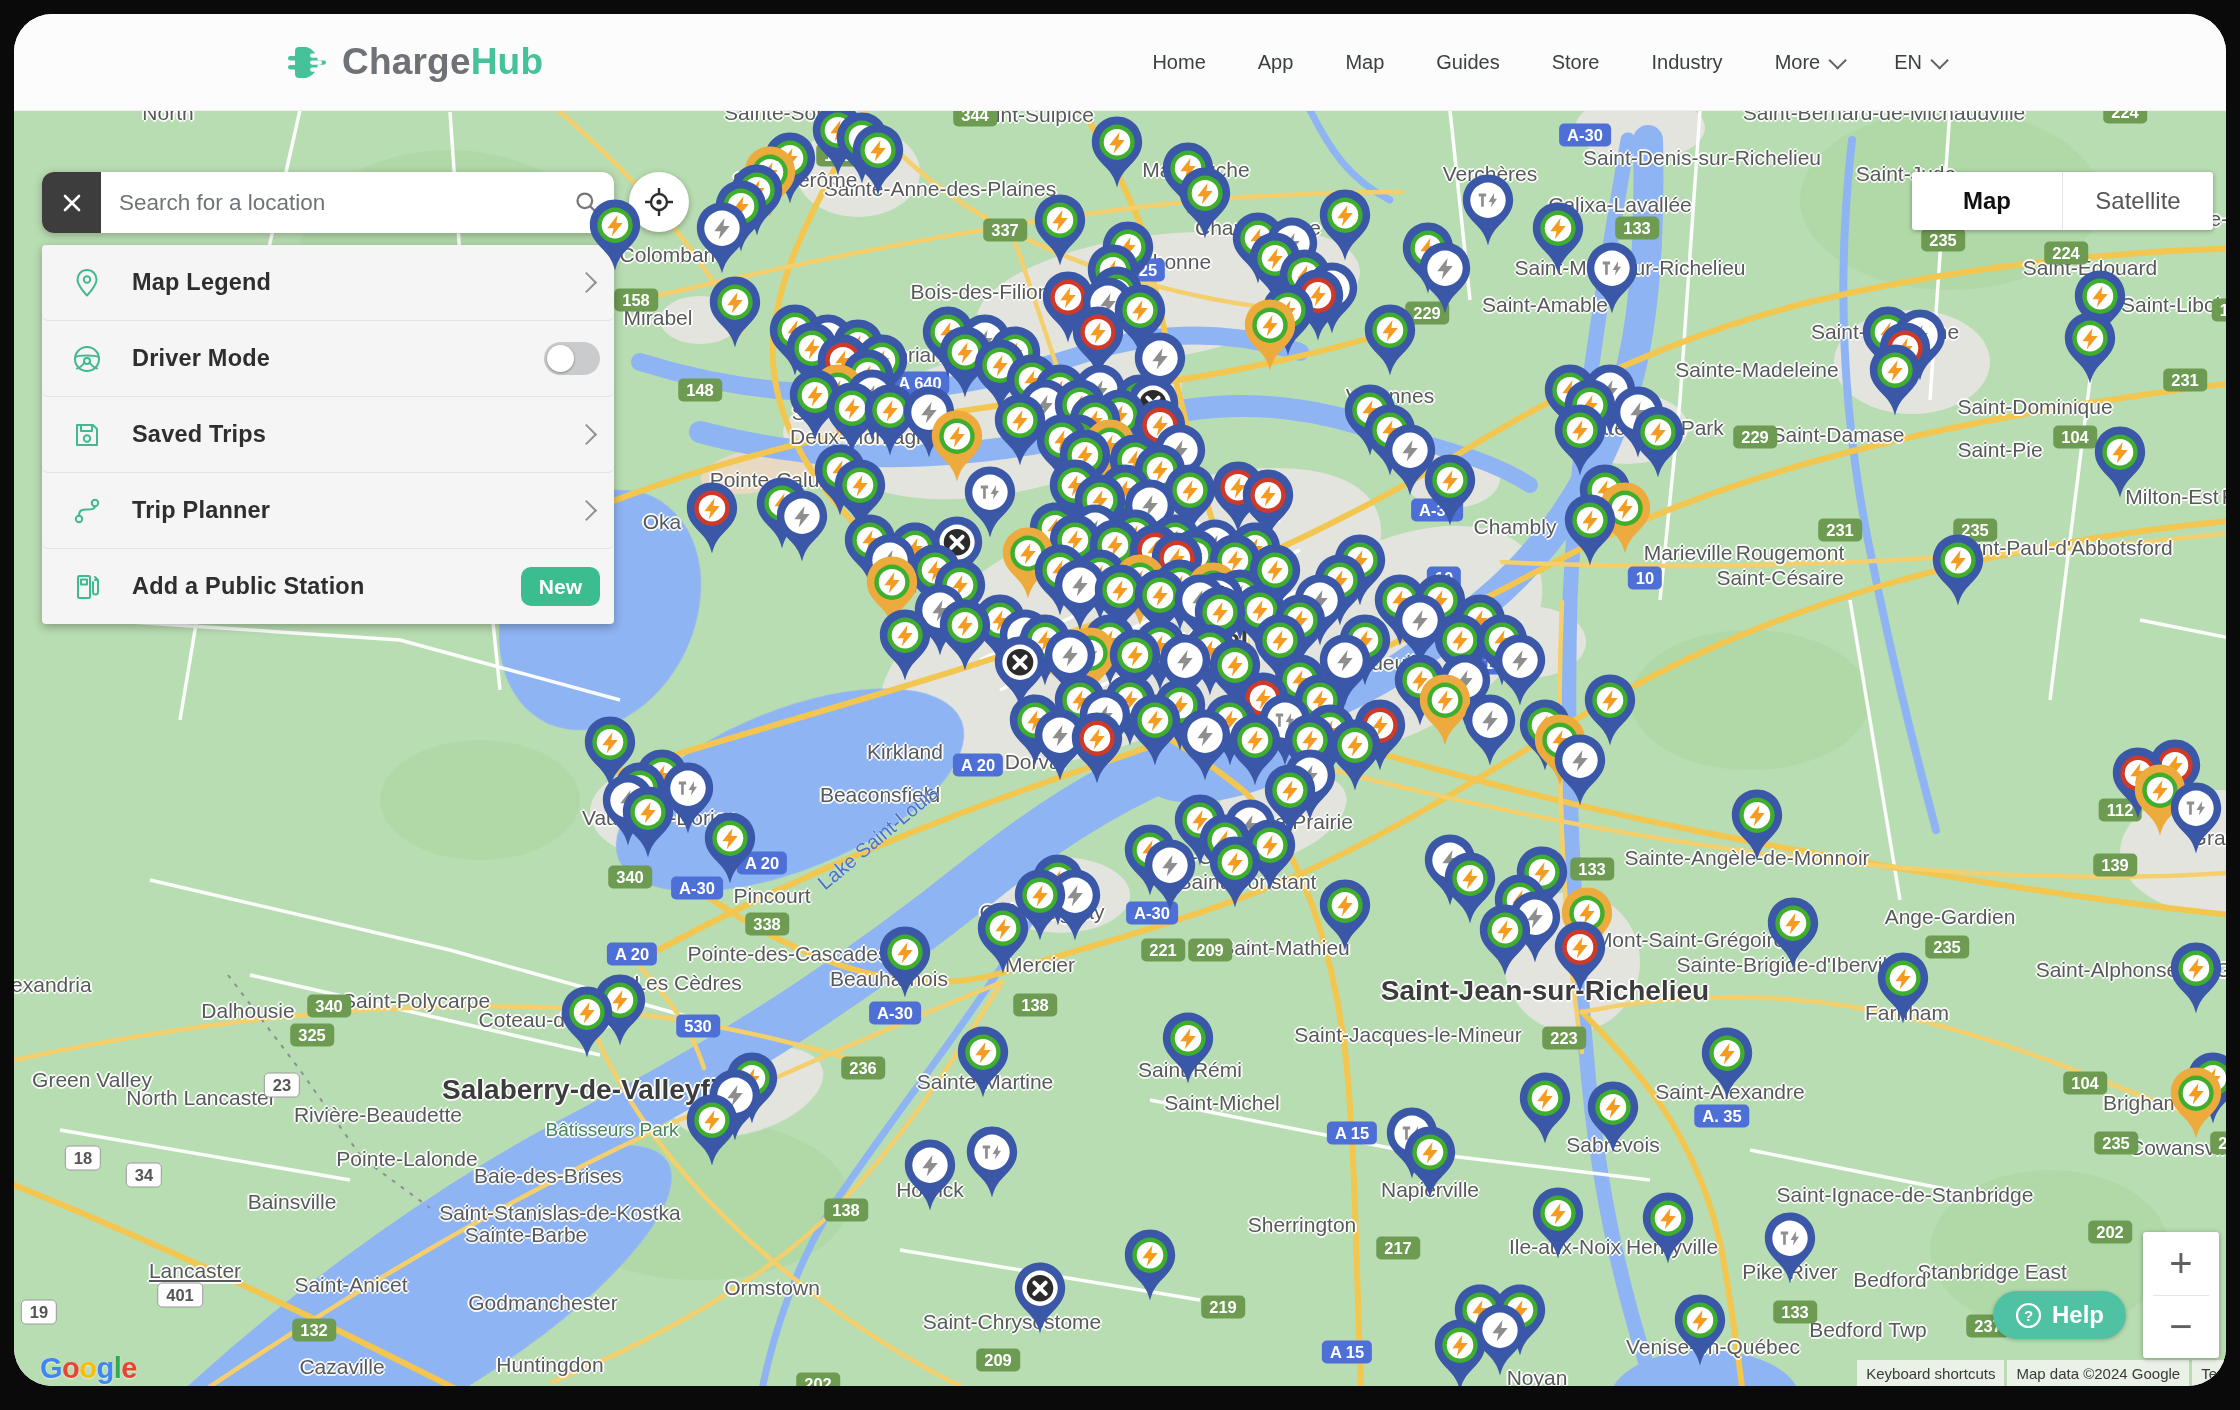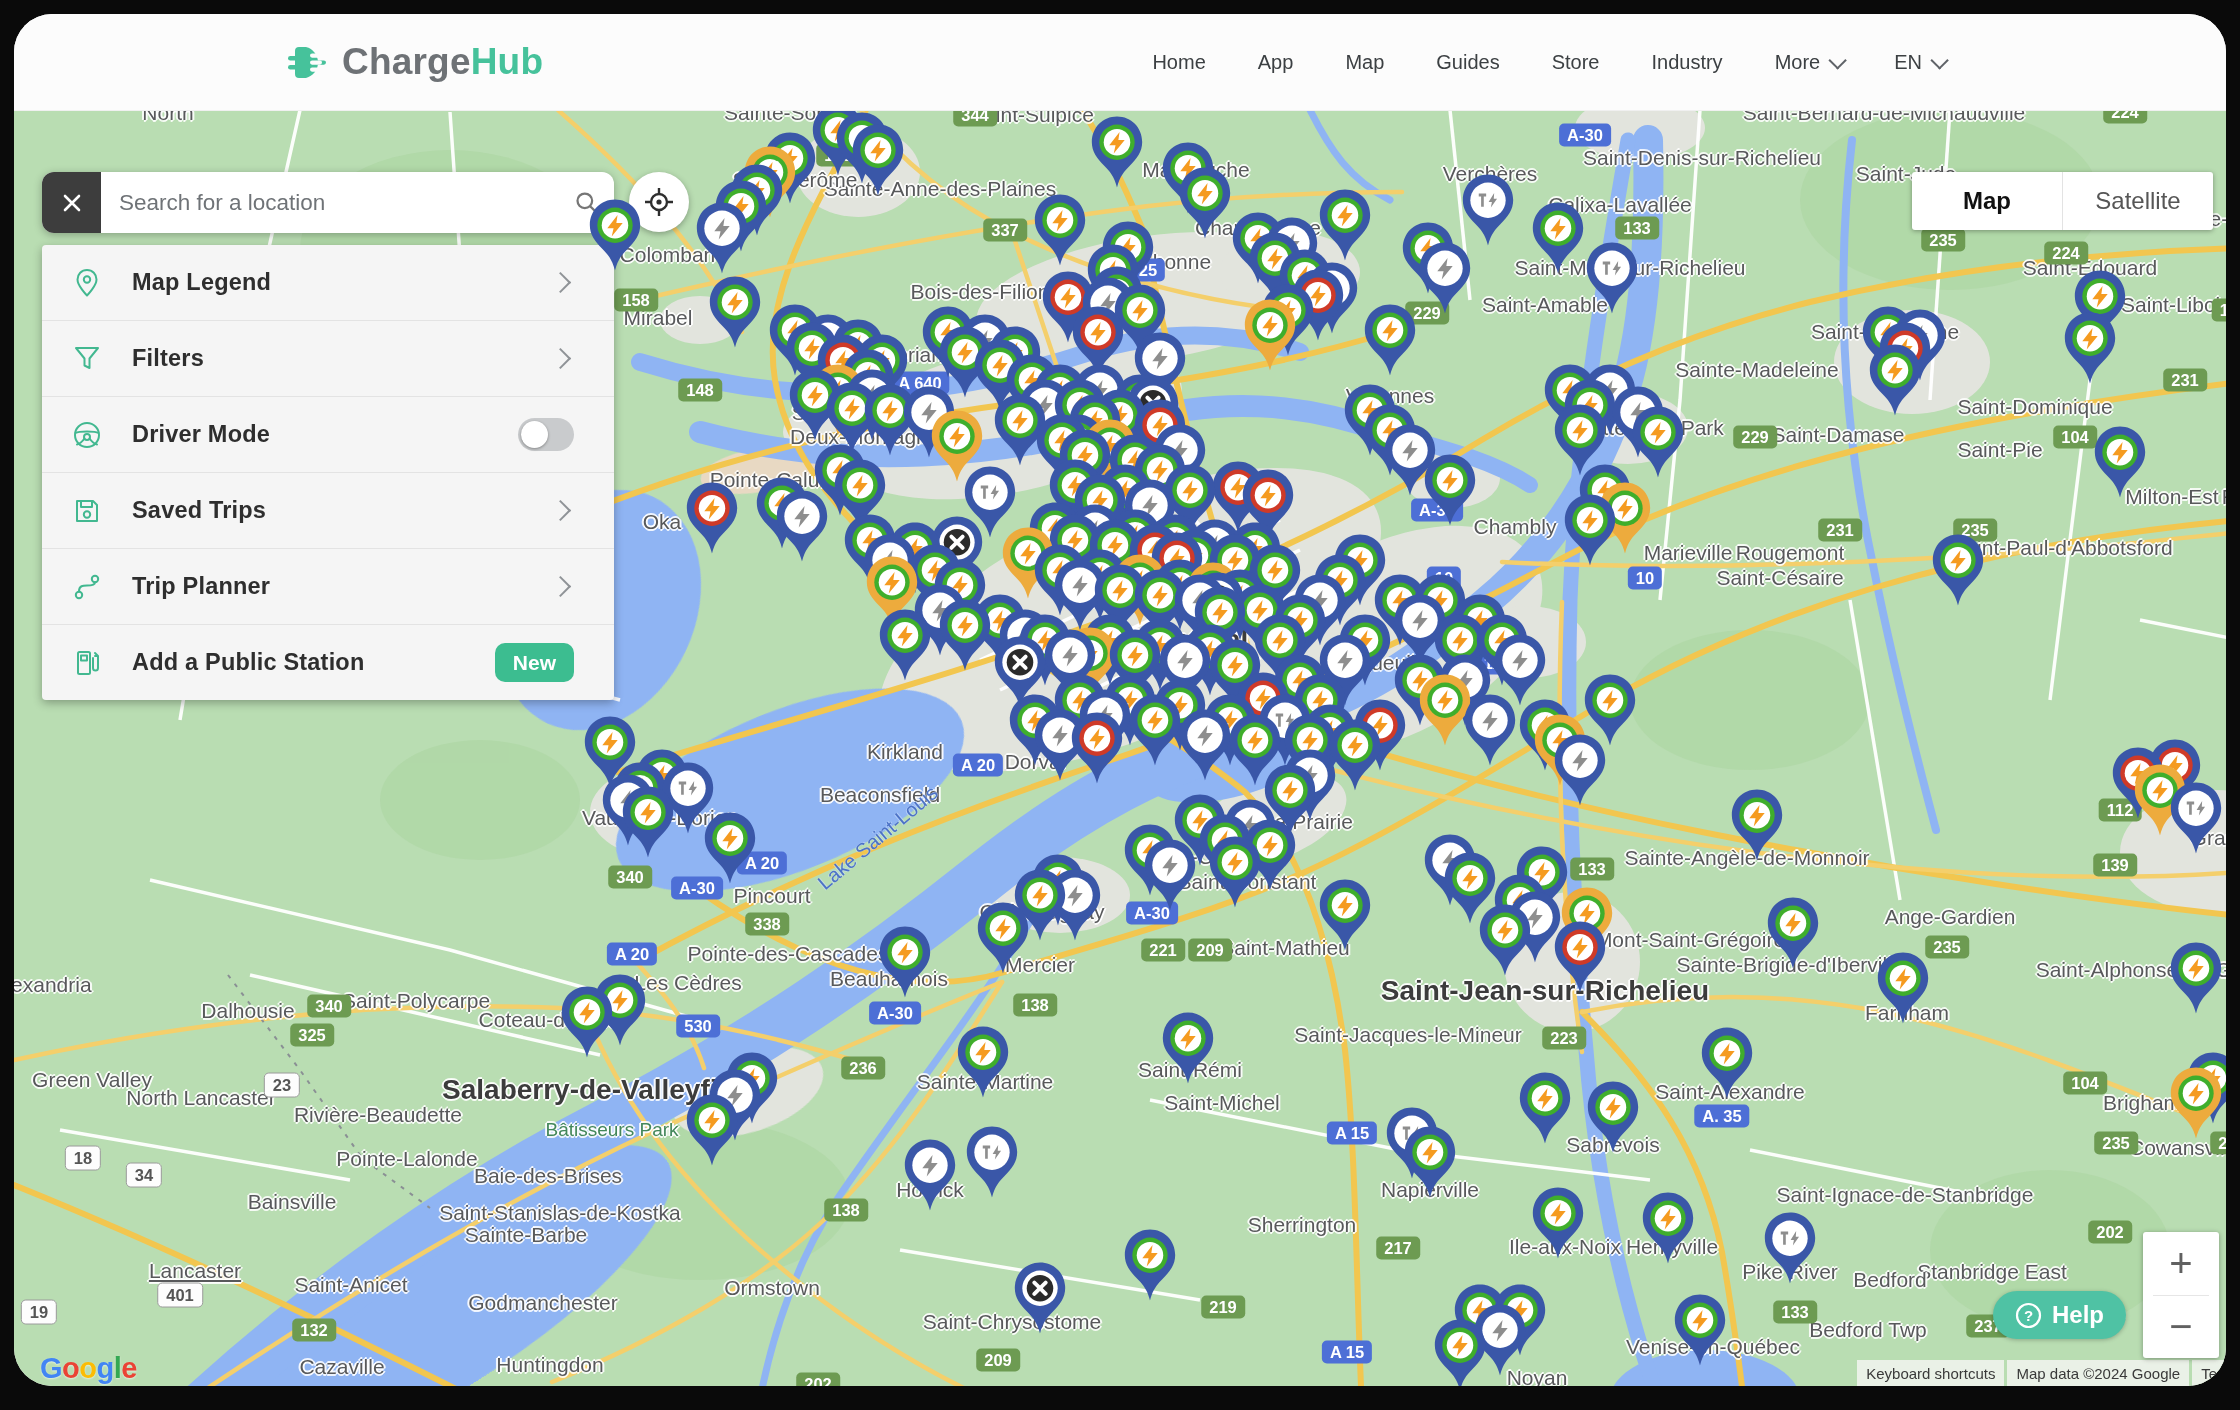--- a/index.html
+++ b/index.html
@@ -37,21 +37,21 @@
     border-radius:12px;box-shadow:0 2px 8px rgba(0,0,0,.28);overflow:hidden;background:#fff;}
   #close-btn{width:59px;background:#3d3d3d;display:flex;align-items:center;justify-content:center;cursor:pointer;flex:none;}
   #search-input{flex:1;border:none;outline:none;font-size:22.5px;padding:0 18px;color:#333;
     font-family:"Liberation Sans",sans-serif;background:#fff;}
   #search-input::placeholder{color:#6f7377;}
   #search-icon{width:56px;display:flex;align-items:center;justify-content:center;flex:none;cursor:pointer;}
   #locate-btn{position:absolute;left:615px;top:62px;width:60px;height:60px;border-radius:50%;background:#fff;
     z-index:55;display:flex;align-items:center;justify-content:center;box-shadow:0 2px 6px rgba(0,0,0,.3);cursor:pointer;}
   #panel{position:absolute;left:28px;top:135px;width:572px;z-index:54;background:#f5f5f5;
     border-radius:4px;box-shadow:0 3px 10px rgba(0,0,0,.3);}
-  .panel-row{height:75px;display:flex;align-items:center;padding:0 40px 0 28px;border-bottom:1px solid #e3e3e3;cursor:pointer;}
+  .panel-row{height:75px;display:flex;align-items:center;padding:0 14px 0 28px;border-bottom:1px solid #e3e3e3;cursor:pointer;border-radius:6px;}
   .panel-row:last-child{border-bottom:none;}
   .panel-row .p-icon{width:34px;height:34px;margin-right:28px;flex:none;}
   .panel-row .p-label{font-size:23.5px;font-weight:bold;color:#2e2e2e;letter-spacing:.2px;}
   .panel-row .p-control{margin-left:auto;}
   .chev-right{width:13px;height:13px;border-top:2.6px solid #8f9397;border-right:2.6px solid #8f9397;
     transform:rotate(45deg);margin-right:6px;}
   .toggle{width:56px;height:33px;border-radius:17px;background:#c9cbcd;position:relative;}
   .toggle .knob{position:absolute;left:3px;top:3px;width:27px;height:27px;border-radius:50%;background:#fff;
     box-shadow:0 1px 3px rgba(0,0,0,.35);}
   .badge{background:#3cbd90;color:#fff;font-size:21px;font-weight:bold;border-radius:10px;padding:8px 18px;}
@@ -2022,29 +2022,20 @@
                 <path d="M17 4 C11.5 4 7.5 8.2 7.5 13.5 C7.5 20 17 29.5 17 29.5 C17 29.5 26.5 20 26.5 13.5 C26.5 8.2 22.5 4 17 4 Z"></path>
                 <circle cx="17" cy="13.5" r="3.2"></circle>
               </svg></span>
             <span class="p-label">Map Legend</span>
             <span class="p-control">
               <div class="chev-right"></div>
             </span>
           </div>
           <div class="panel-row">
             <span class="p-icon"><svg width="34" height="34" viewBox="0 0 34 34" fill="none" stroke="#42b890" stroke-width="2" stroke-linecap="round" stroke-linejoin="round">
-                <path d="M6 6 H28 L19.5 16.5 V26 L14.5 23.5 V16.5 Z"></path>
-              </svg></span>
-            <span class="p-label">Filters</span>
-            <span class="p-control">
-              <div class="chev-right"></div>
-            </span>
-          </div>
-          <div class="panel-row">
-            <span class="p-icon"><svg width="34" height="34" viewBox="0 0 34 34" fill="none" stroke="#42b890" stroke-width="2" stroke-linecap="round" stroke-linejoin="round">
                 <circle cx="17" cy="17" r="12"></circle>
                 <circle cx="17" cy="19" r="3"></circle>
                 <path d="M5.5 15 C9 13 25 13 28.5 15 M14.5 20.5 C12 24 9 26 7 26.5 M19.5 20.5 C22 24 25 26 27 26.5"></path>
               </svg></span>
             <span class="p-label">Driver Mode</span>
             <span class="p-control">
               <div class="toggle">
                 <div class="knob"></div>
               </div>
             </span>

